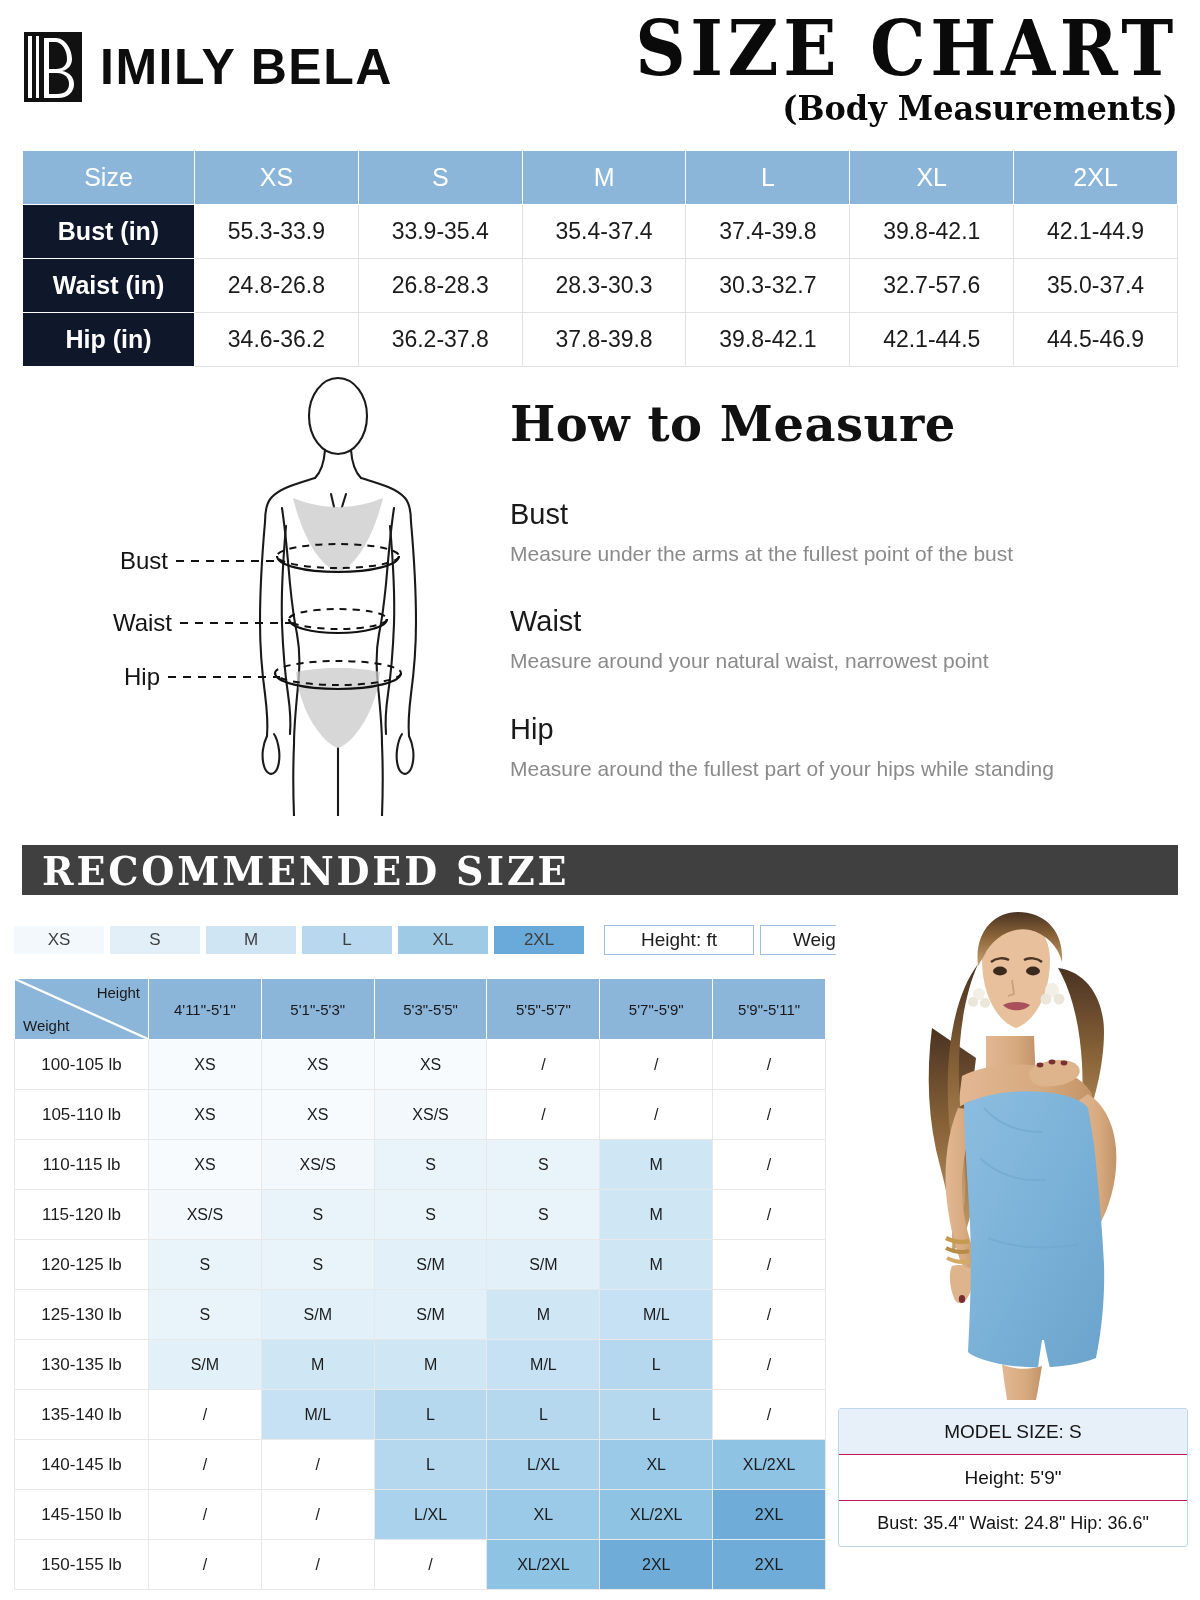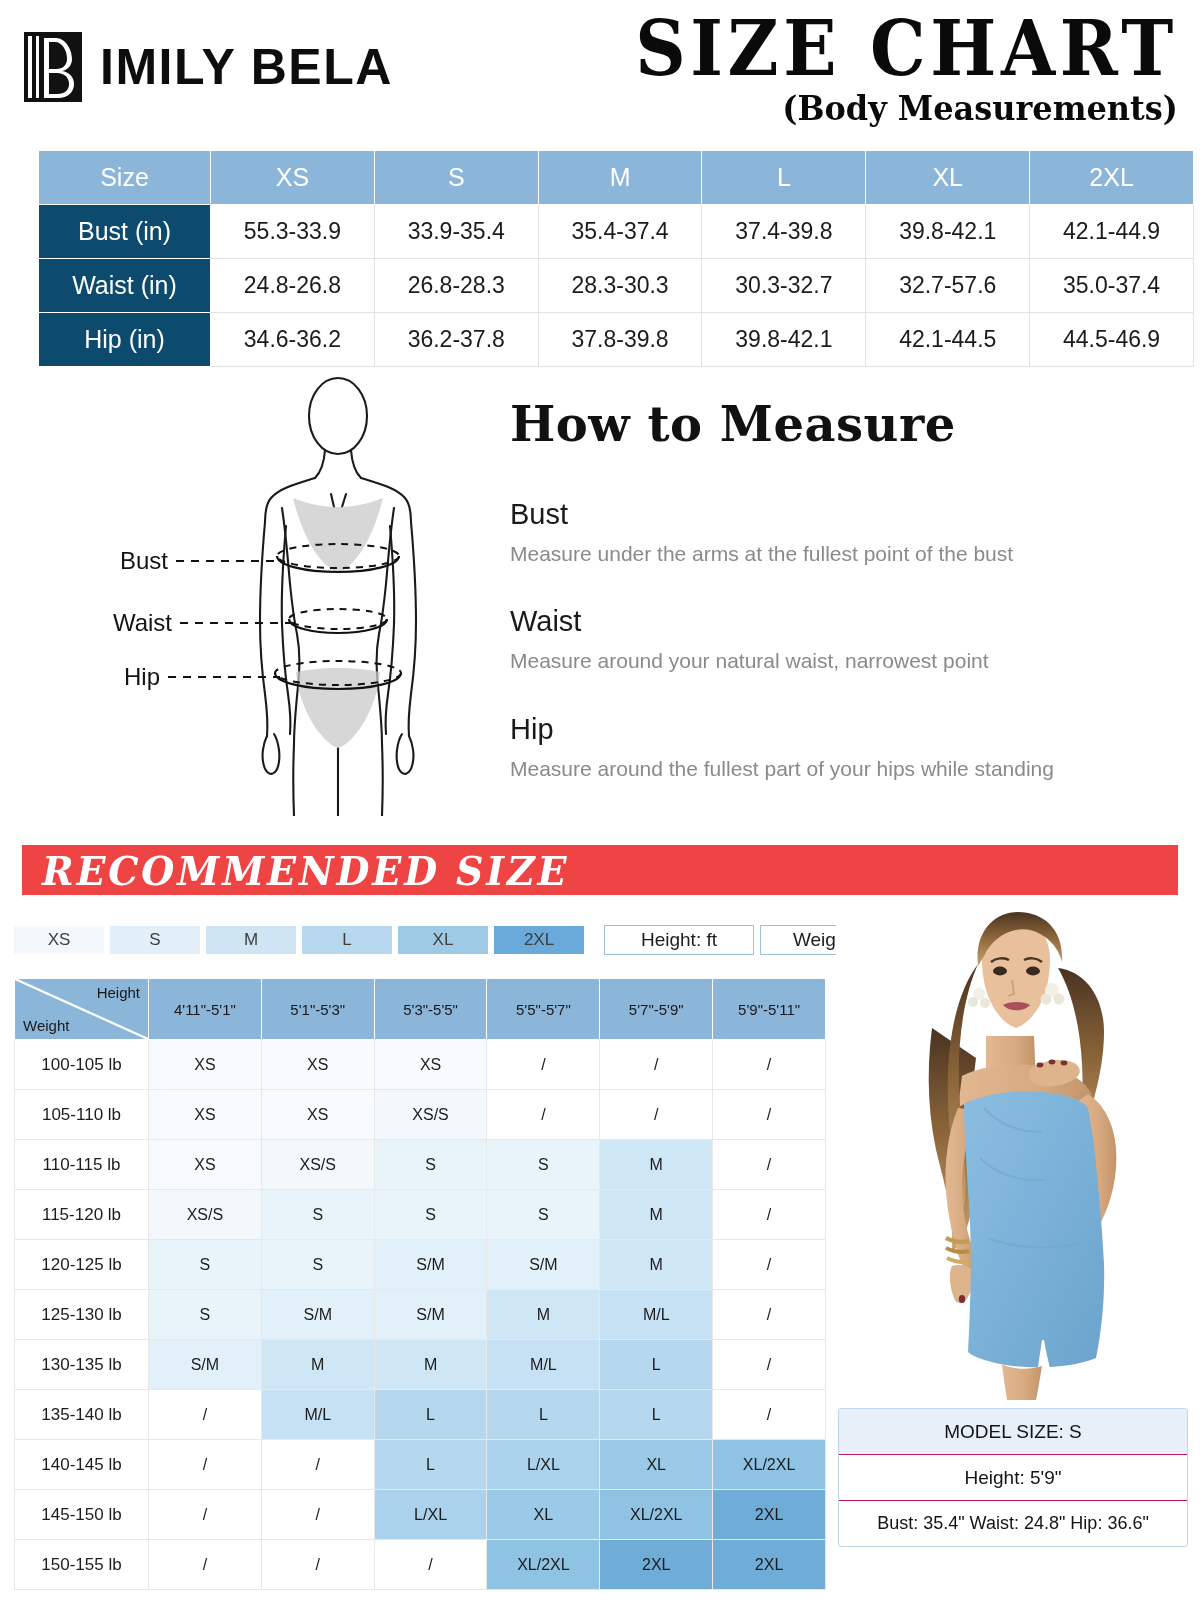--- a/index.html
+++ b/index.html
@@ -28,34 +28,34 @@
   }
   .sub-title{
     font-family:"DejaVu Serif", serif;
     font-size:34px;font-weight:700;color:#0a0a0a;
     line-height:1.1;margin-top:4px;white-space:nowrap;
     transform:scaleX(0.94);transform-origin:right center;
   }
 
   
   .size-table{
-    position:absolute;left:38px;top:150px;width:1156px;
+    position:absolute;left:22px;top:150px;width:1156px;
     border-collapse:collapse;table-layout:fixed;
   }
   .size-table td{
     height:51px;text-align:center;vertical-align:middle;
     font-size:23px;color:#1b1b1b;
     border:1px solid #ffffff;
   }
   .size-table .hcell{
     background:#8cb6d9;color:#ffffff;font-size:25px;font-weight:400;
     border:1px solid #ffffff;
   }
   .size-table .rowlabel{
-    background:#0c4a6e;color:#ffffff;font-size:25px;font-weight:400;
+    background:#0f172a;color:#ffffff;font-size:25px;font-weight:700;
   }
   .size-table .val{background:#ffffff;border:1px solid #e2e2e2;}
   .size-table col.c0{width:172px;}
 
   
   .measure{position:absolute;left:0;top:368px;width:1200px;height:460px;}
   .figure-box{position:absolute;left:110px;top:8px;width:380px;height:440px;}
   .figure-box svg{display:block;}
   .how-box{position:absolute;left:510px;top:32px;width:660px;}
   .how-title{
@@ -63,21 +63,21 @@
     font-size:48px;font-weight:700;color:#111;line-height:1;
     margin-bottom:50px;letter-spacing:0.5px;
   }
   .m-block{margin-bottom:38px;}
   .m-name{font-size:29px;color:#1a1a1a;font-weight:400;margin-bottom:10px;}
   .m-desc{font-size:21px;color:#8a8a8a;font-weight:400;line-height:1.25;}
 
   
   .rec-banner{
     position:absolute;left:22px;top:845px;width:1156px;height:50px;
-    background:#ef4444;display:flex;align-items:center;font-style:italic;
+    background:#404040;display:flex;align-items:center;
   }
   .rec-banner span{
     font-family:"DejaVu Serif", serif;
     font-size:40px;font-weight:700;color:#ffffff;letter-spacing:3px;
     margin-left:20px;transform:scaleX(0.95);transform-origin:left center;
   }
 
   
   .legend{position:absolute;left:14px;top:925px;display:flex;gap:6px;align-items:center;}
   .chip{

